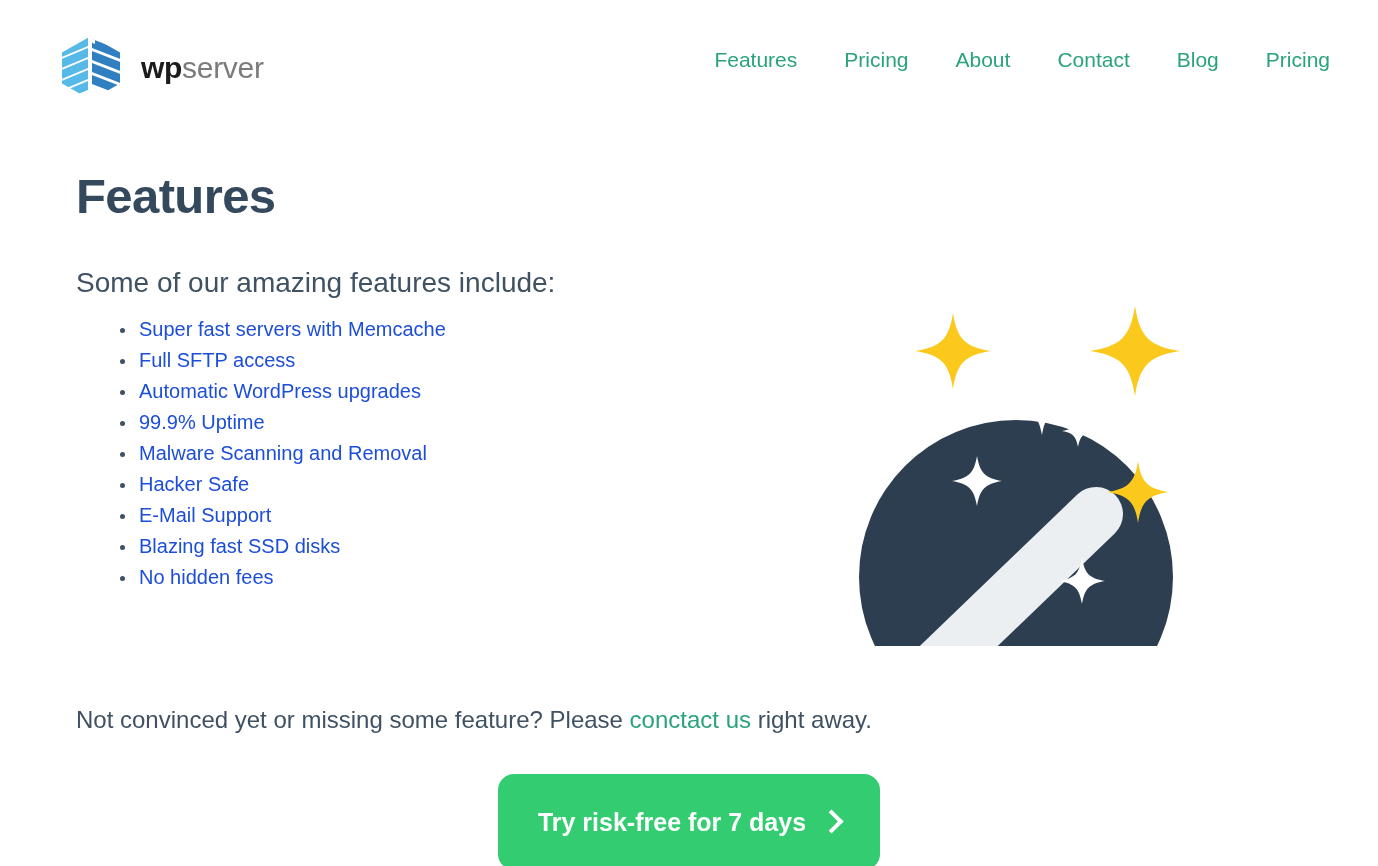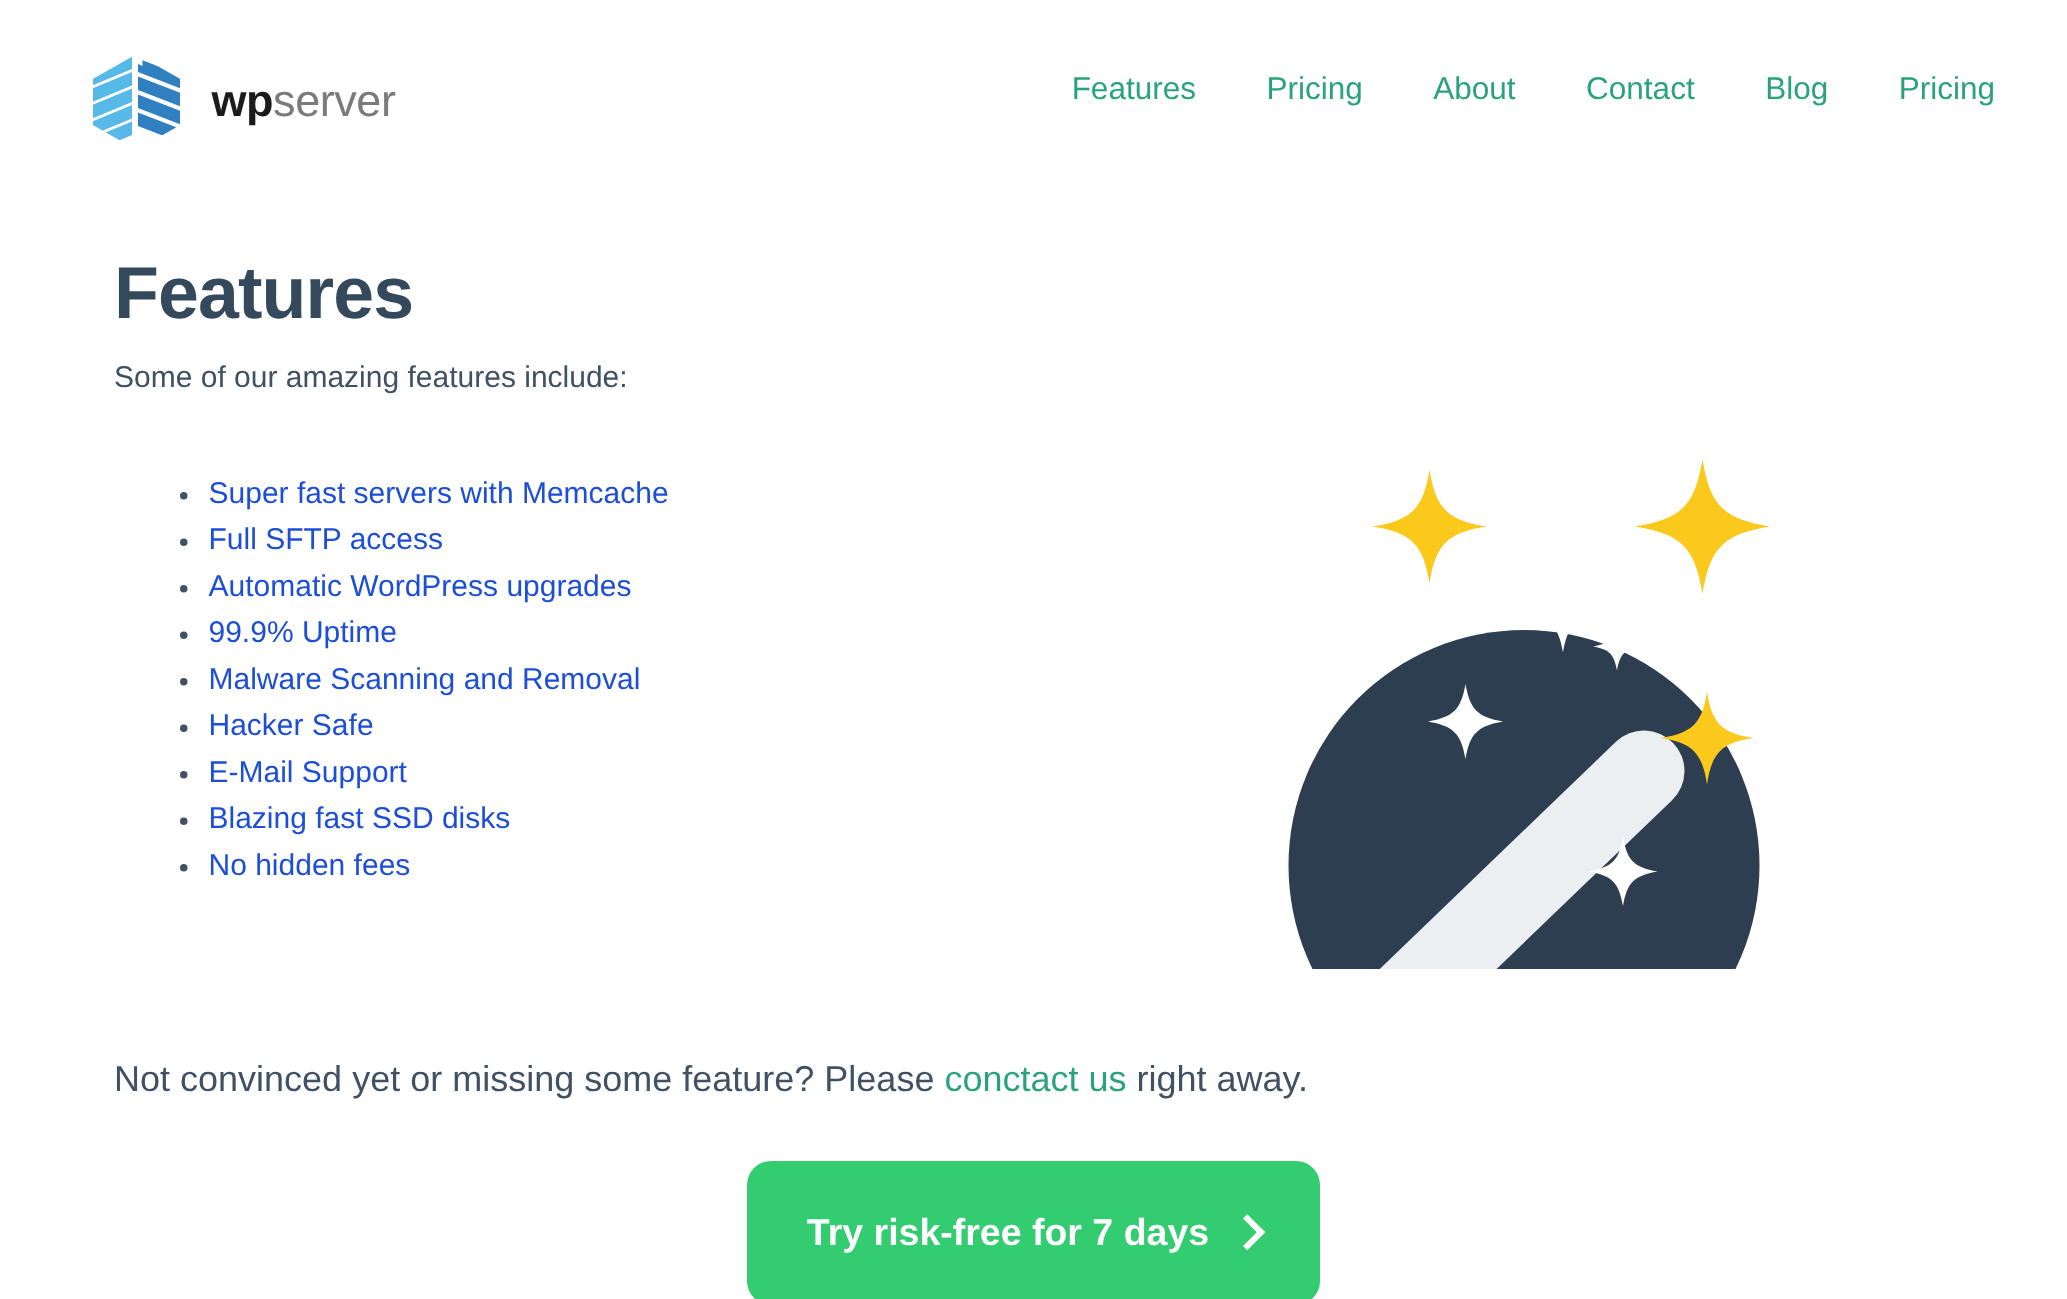--- a/index.html
+++ b/index.html
@@ -91,22 +91,22 @@
     font-size: 49px;
     font-weight: bold;
     color: #35495c;
     letter-spacing: -0.6px;
     line-height: 1;
   }
 
   .lede {
     position: absolute;
     left: 76px;
-    top: 120px;
-    font-size: 20px;
+    top: 147px;
+    font-size: 28px;
     color: #3f5162;
     line-height: 1;
   }
 
   .feature-list {
     position: absolute;
     left: 116px;
     top: 192px;
     width: 620px;
     list-style: none;

